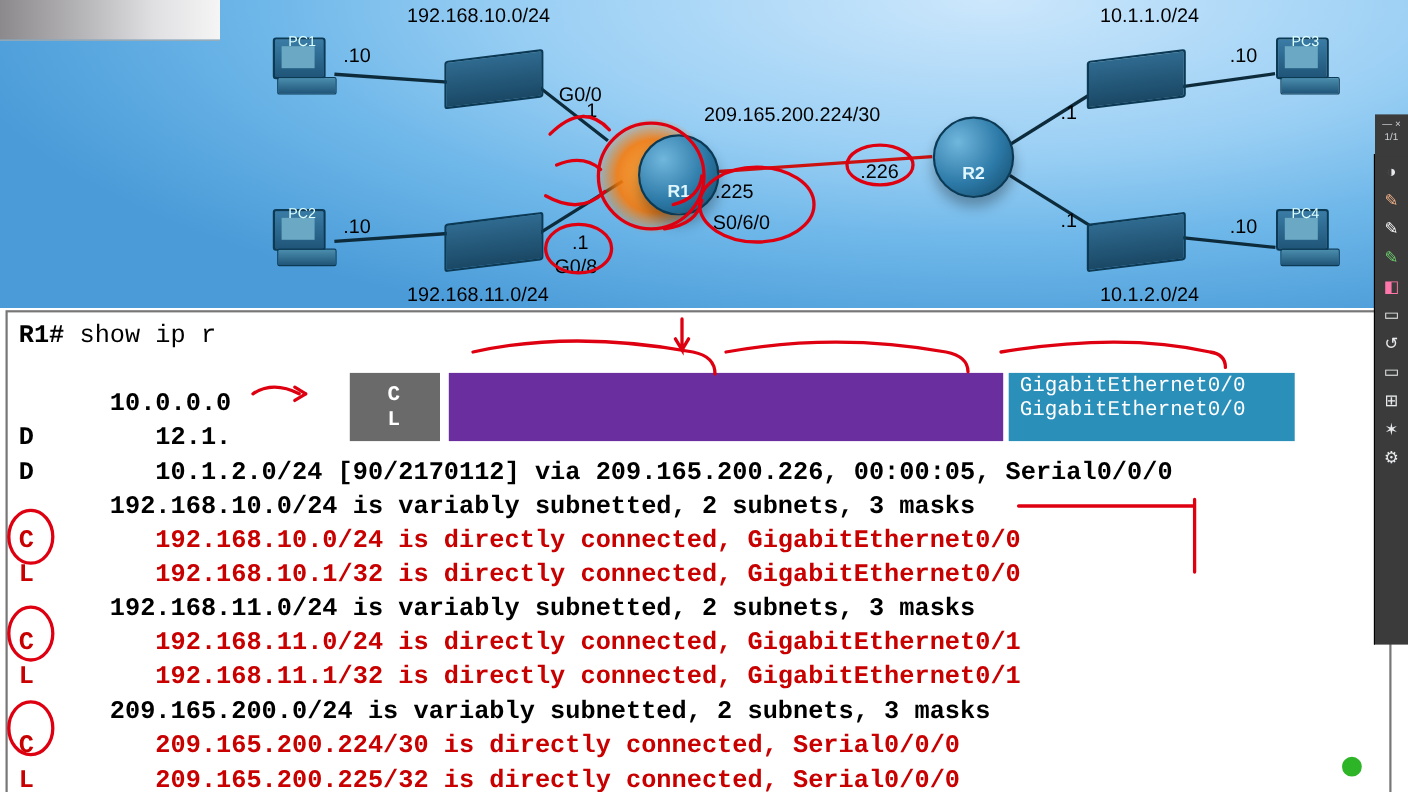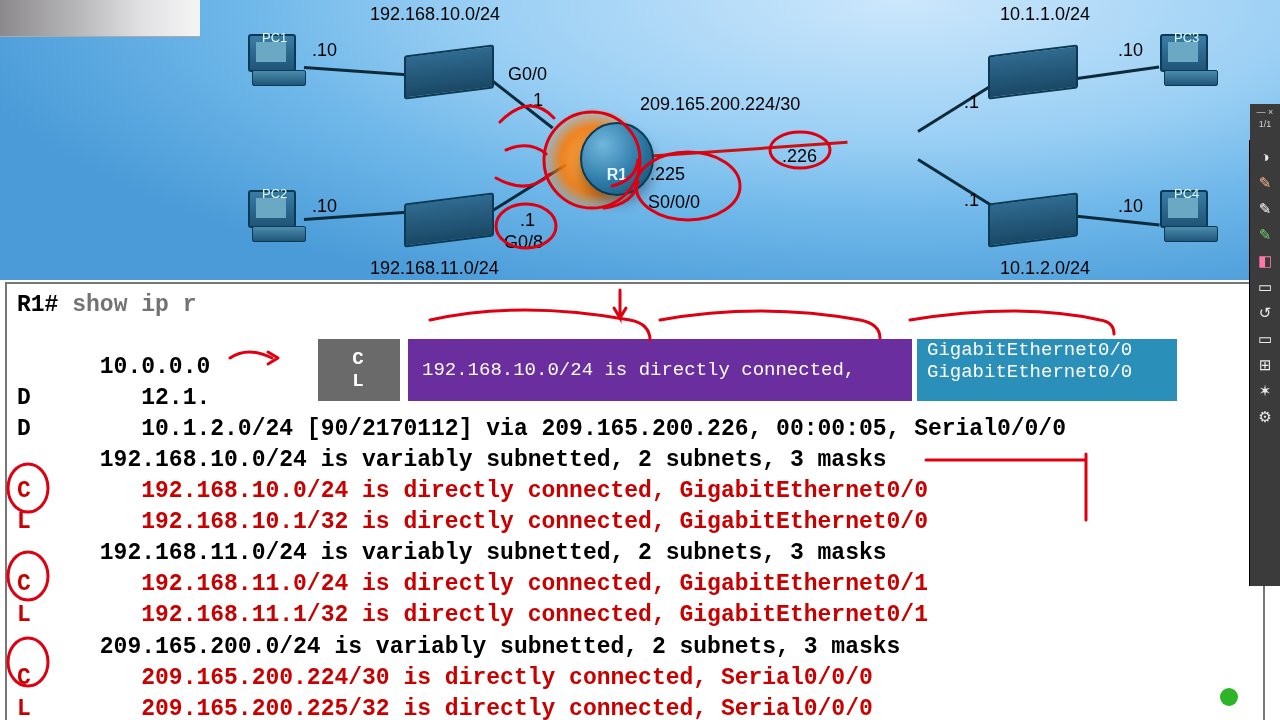--- a/index.html
+++ b/index.html
@@ -22,21 +22,21 @@
   border:2px solid #0c3a55;box-shadow:0 8px 12px rgba(0,0,0,.3)}
 .router .arrows{position:absolute;left:14px;top:14px;width:42px;height:42px}
 .router .arrows:before,.router .arrows:after{content:"";position:absolute;background:#e6f3fb}
 .router .name{position:absolute;top:72px;left:50%;transform:translateX(-50%);font-weight:700;color:#dff6ff}
 .r1glow{position:absolute;left:542px;top:108px;width:104px;height:104px;border-radius:50%;
   background:radial-gradient(circle,#ffb24a 0%,rgba(255,120,0,.85) 45%,rgba(255,80,0,0) 72%)}
 .link{position:absolute;background:#0d2b3b;height:3px;transform-origin:left center}
 .redlink{background:#c11}
 .term{position:absolute;left:5px;top:282px;width:1236px;height:436px;background:#fff;border:2px solid #777;padding:6px 10px;font-family:"Courier New",monospace;font-size:23px;line-height:1.35;white-space:pre}
 .term .p{color:#000;font-weight:600}
-.term .c{color:#737373;font-weight:700}
+.term .c{color:#000000;font-weight:400}
 .term .r{color:#c80000;font-weight:600}
 .callout{position:absolute;left:318px;top:339px;height:62px;display:flex;font-family:"Courier New",monospace;font-size:19px;color:#fff}
 .call-a{width:82px;background:#6a6a6a;display:flex;flex-direction:column;align-items:center;justify-content:center;font-weight:700;letter-spacing:2px}
 .call-b{width:490px;background:#6a2e9e;display:flex;flex-direction:column;justify-content:center;padding-left:14px;margin-left:8px}
 .call-c{width:250px;background:#2a8fb9;display:flex;flex-direction:column;justify-content:flex-start;padding-left:10px;margin-left:5px}
 .toolbar{position:absolute;right:0;top:140px;width:30px;height:440px;background:#3b3b3b;border-left:1px solid #000;display:flex;flex-direction:column;align-items:center;padding-top:6px;gap:4px}
 .toolbar .hdr{position:absolute;top:-36px;right:0;width:30px;height:36px;background:#3b3b3b;color:#cfd2d6;font-size:9px;text-align:center;line-height:12px;padding-top:2px}
 .tool{width:22px;height:22px;color:#e8eaec;font-size:15px;text-align:center;line-height:22px;cursor:pointer}
 .dot{position:absolute;right:42px;bottom:14px;width:18px;height:18px;border-radius:50%;background:#2db427}
 svg.ann{position:absolute;left:0;top:0;width:1280px;height:720px;pointer-events:none}
@@ -69,20 +69,24 @@
       <div class="base"></div>
       <div class="tag">PC2</div>
     </div>
   <div class="dev switch" style="left:404px;top:50px"></div>
   <div class="dev switch" style="left:404px;top:198px"></div>
   <div class="r1glow"></div>
   <div class="dev router" style="left:580px;top:122px">
       <div class="arrows"></div>
       <div class="name" style="top:42px;left:35px;position:absolute">R1</div>
     </div>
+  <div class="dev router" style="left:848px;top:106px">
+      <div class="arrows"></div>
+      <div class="name" style="top:42px;left:35px;position:absolute">R2</div>
+    </div>
 
   <div class="dev switch" style="left:988px;top:50px"></div>
   <div class="dev switch" style="left:988px;top:198px"></div>
   <div class="dev pc" style="left:1160px;top:34px">
       <div class="mon"></div>
       <div class="base"></div>
       <div class="tag">PC3</div>
     </div>
   <div class="dev pc" style="left:1160px;top:190px">
       <div class="mon"></div>
@@ -94,26 +98,26 @@
   <div class="lbl" style="left:370px;top:258px">192.168.11.0/24</div>
   <div class="lbl" style="left:640px;top:94px">209.165.200.224/30</div>
   <div class="lbl" style="left:1000px;top:4px">10.1.1.0/24</div>
   <div class="lbl" style="left:1000px;top:258px">10.1.2.0/24</div>
 
   <div class="lbl" style="left:312px;top:40px">.10</div>
   <div class="lbl" style="left:312px;top:196px">.10</div>
   <div class="lbl" style="left:1118px;top:40px">.10</div>
   <div class="lbl" style="left:1118px;top:196px">.10</div>
 
-  <div class="lbl" style="left:508px;top:64px">G0/0</div>
+  <div class="lbl" style="left:508px;top:76px">G0/0</div>
   <div class="lbl" style="left:528px;top:90px">.1</div>
   <div class="lbl" style="left:520px;top:210px">.1</div>
   <div class="lbl" style="left:504px;top:232px">G0/8</div>
   <div class="lbl" style="left:650px;top:164px">.225</div>
-  <div class="lbl" style="left:648px;top:192px">S0/0/0</div>
+  <div class="lbl" style="left:648px;top:192px">S0/6/0</div>
   <div class="lbl" style="left:782px;top:146px">.226</div>
   <div class="lbl" style="left:964px;top:92px">.1</div>
   <div class="lbl" style="left:964px;top:190px">.1</div>
 
   <div class="term"><span class="p">R1#</span> <span class="c">show ip r</span>
 
 <span class="p">      10.0.0.0</span>
 <span class="p">D        12.1.</span>
 <span class="p">D        10.1.2.0/24 [90/2170112] via 209.165.200.226, 00:00:05, Serial0/0/0</span>
 <span class="p">      192.168.10.0/24 is variably subnetted, 2 subnets, 3 masks</span>
@@ -125,21 +129,20 @@
 <span class="p">      209.165.200.0/24 is variably subnetted, 2 subnets, 3 masks</span>
 <span class="r">C        209.165.200.224/30 is directly connected, Serial0/0/0</span>
 <span class="r">L        209.165.200.225/32 is directly connected, Serial0/0/0</span></div>
 
   <div class="callout">
     <div class="call-a">
         <span style="white-space:pre">C
 L</span>
       </div>
     <div class="call-b">
-      <span>192.168.10.0/24 is directly connected,</span>
     </div>
     <div class="call-c">
       <span>GigabitEthernet0/0</span>
       <span>GigabitEthernet0/0</span>
     </div>
   </div>
 
   <svg class="ann">
     <path class="annpath" d="M230,358 q18,-12 42,0"></path>
     <path class="annpath" d="M278,358 l-10,-6 M278,358 l-10,6"></path>

